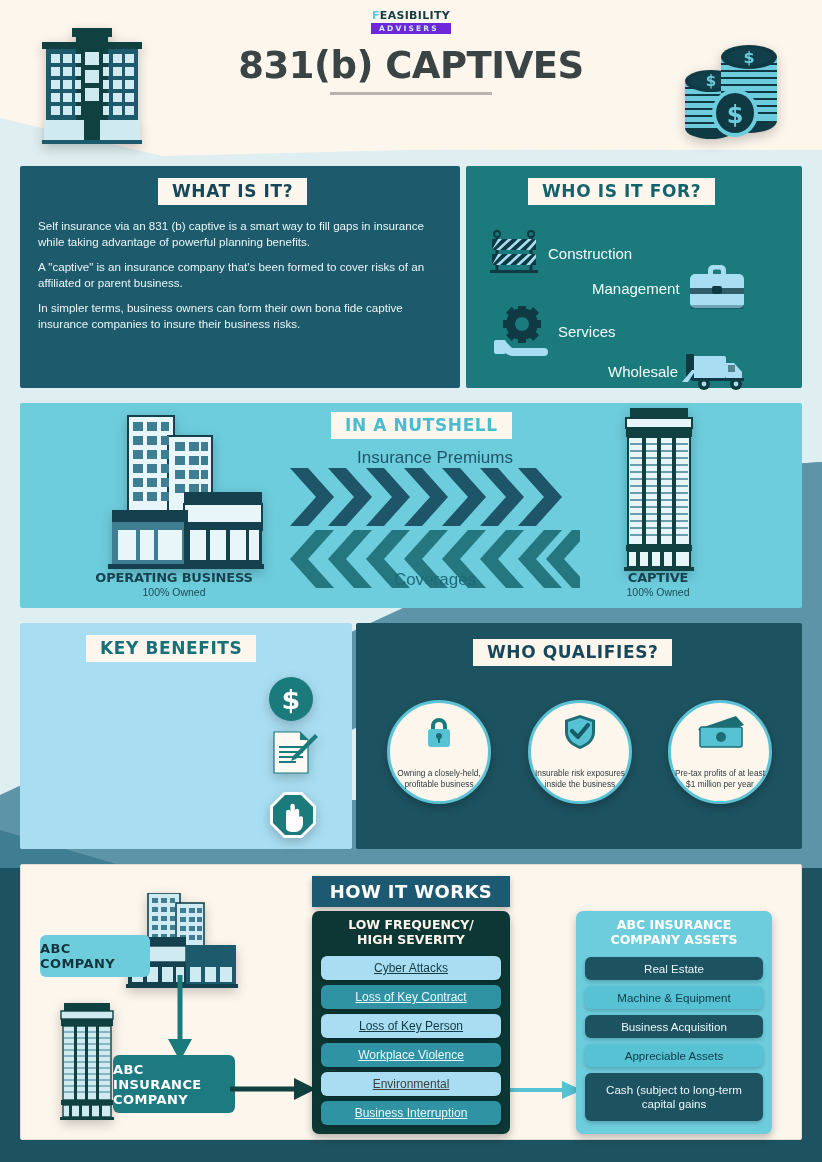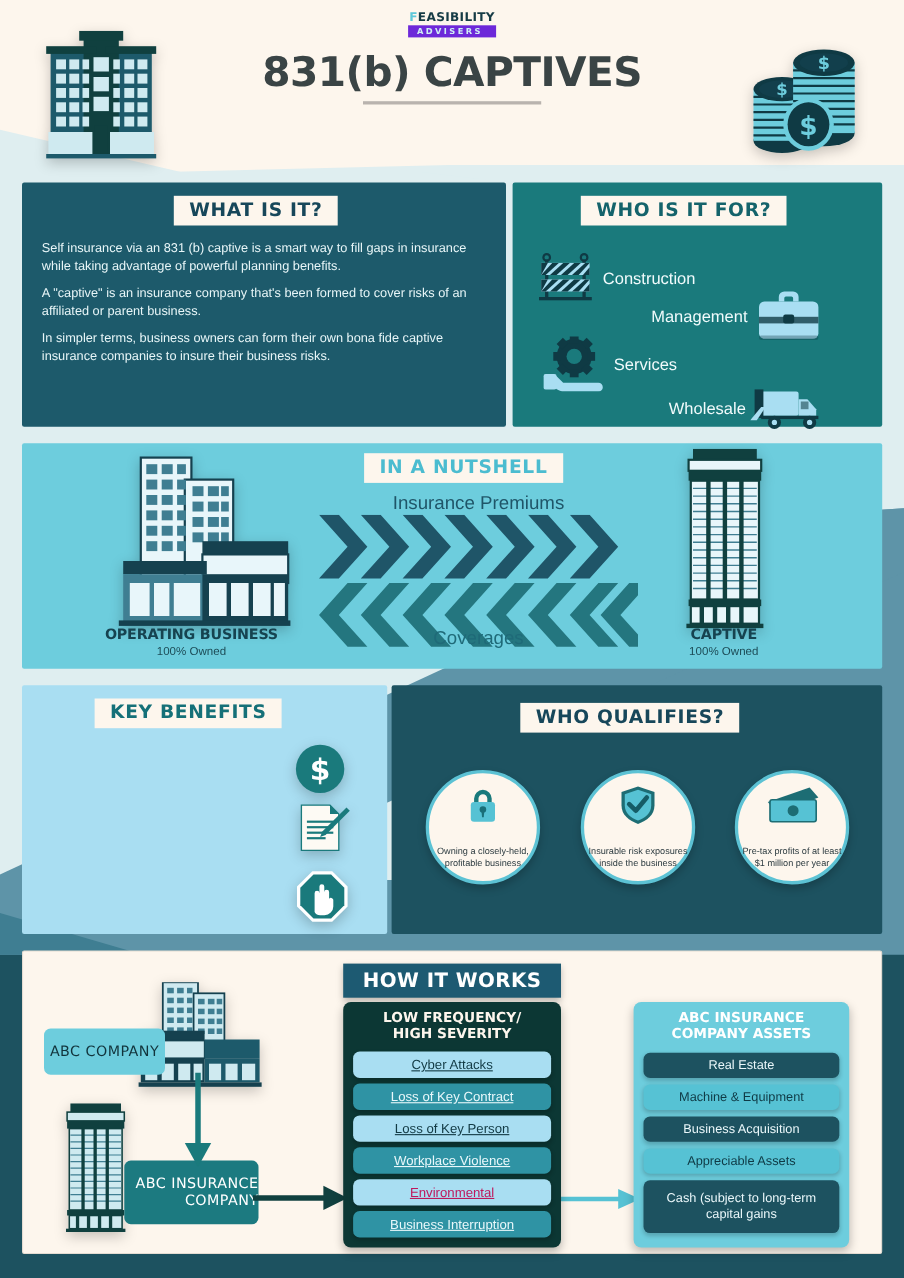--- a/index.html
+++ b/index.html
@@ -114,21 +114,21 @@
      font-size:12.5px; line-height:15px; }
   .asset-item {
     position:absolute; left:585px; width:178px; border-radius:6px;
     display:flex; align-items:center; justify-content:center; text-align:center;
     font-size:11.6px; line-height:14px;
     box-shadow:0 2px 4px rgba(0,0,0,.2);
   }
 
   .flow-label {
     position:absolute; border-radius:6px; display:flex; align-items:center; justify-content:center;
-    text-align:right; font-family:"DejaVu Sans",sans-serif; font-weight:normal;
+    text-align:left; font-family:"DejaVu Sans",sans-serif; font-weight:bold;
     color:#ffffff; letter-spacing:.4px;
   }
   #lbl-abc { left:40px; top:935px; width:110px; height:42px; background:#6dcddd; color:#12343c; font-size:13px; line-height:15px;}
   #lbl-abcins { left:113px; top:1055px; width:122px; height:58px; background:#1c7a80; font-size:13px; line-height:15px;}
 
   
   .shadow-soft { filter: drop-shadow(0 4px 6px rgba(0,0,0,.22)); }
 </style>
 </head>
 <body>
@@ -644,21 +644,21 @@
 
   <div id="risk-col"></div>
   <div id="risk-title">
     <div>LOW FREQUENCY/</div>
     <div>HIGH SEVERITY</div>
   </div>
   <div class="risk-item" style="top:956px; background:#a9def2; color:#123a44;">Cyber Attacks</div>
   <div class="risk-item" style="top:1014px; background:#a9def2; color:#123a44;">Loss of Key Person</div>
   <div class="risk-item" style="top:985px; background:#2f93a4; color:#e9f8fb;">Loss of Key Contract</div>
   <div class="risk-item" style="top:1043px; background:#2f93a4; color:#e9f8fb;">Workplace Violence</div>
-  <div class="risk-item" style="top:1072px; background:#a9def2; color:#be185d;">Environmental</div>
+  <div class="risk-item" style="top:1072px; background:#a9def2; color:#404040;">Environmental</div>
   <div class="risk-item" style="top:1101px; background:#2f93a4; color:#e9f8fb;">Business Interruption</div>
 
   <div id="asset-col"></div>
   <div id="asset-title">
     <div>ABC INSURANCE</div>
     <div>COMPANY ASSETS</div>
   </div>
   <div class="asset-item" style="top:957px; height:23px; background:#1d5260; color:#eaf7fa;">Real Estate</div>
   <div class="asset-item" style="top:986px; height:23px; background:#56c2d4; color:#0f3a45;">Machine &amp; Equipment</div>
   <div class="asset-item" style="top:1015px; height:23px; background:#1d5260; color:#eaf7fa;">Business Acquisition</div>

